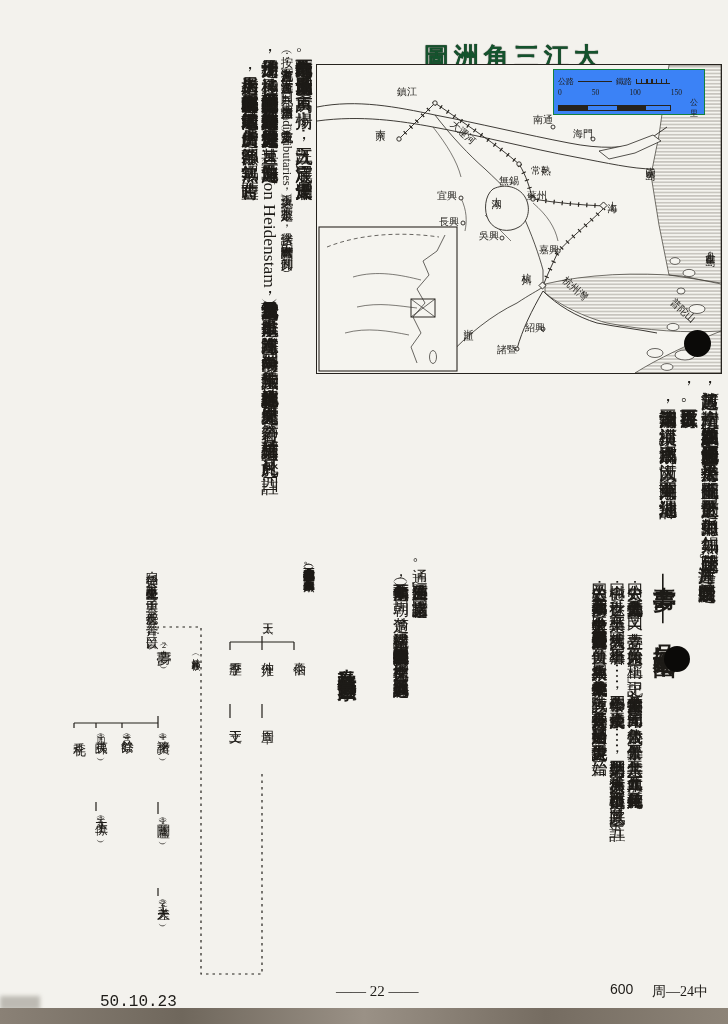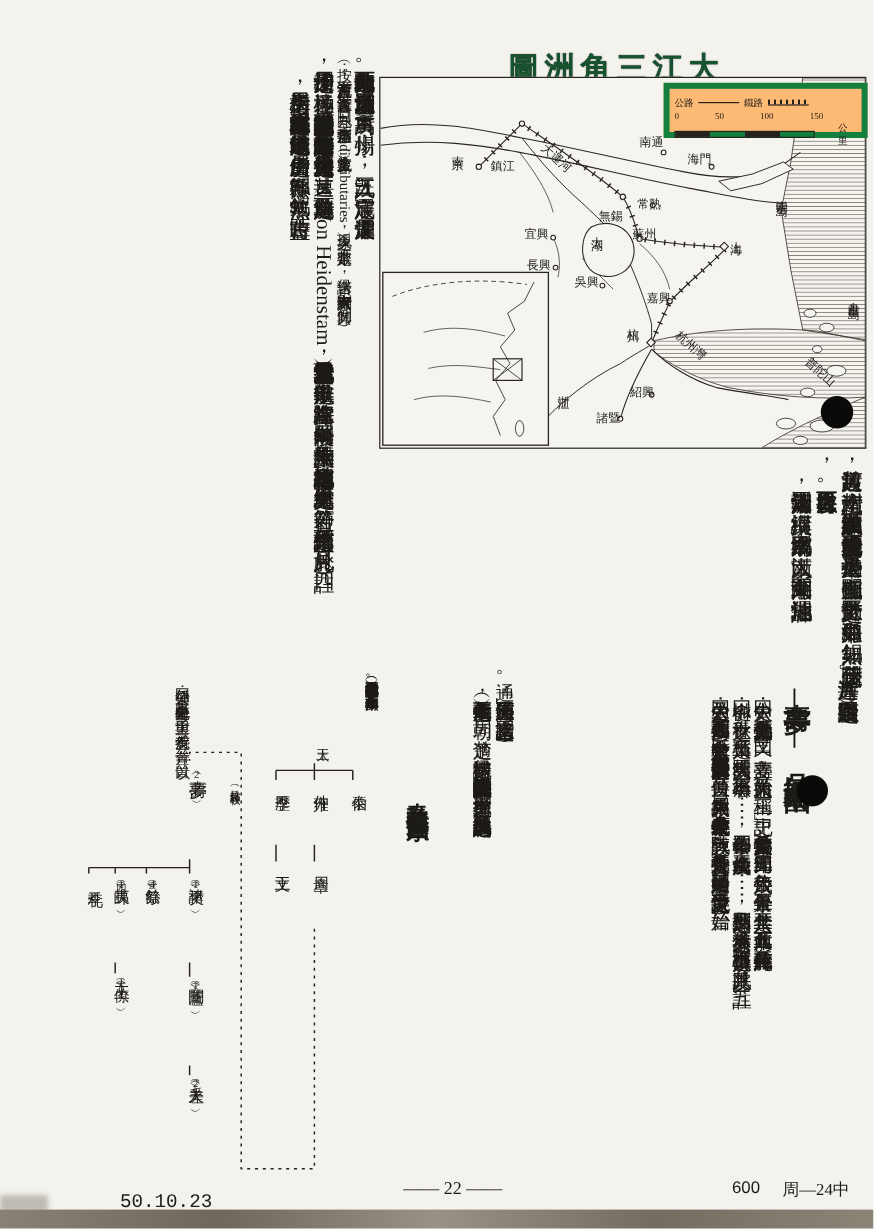--- a/index.html
+++ b/index.html
@@ -10,22 +10,22 @@
   .vtext p{margin:0;padding:0;}
   
   .map-title{left:424px;top:40px;width:260px;height:30px;font-size:25px;font-weight:bold;
              letter-spacing:5px;color:#14532d;text-shadow:0 0 1px #14120e;}
   
   .map{left:316px;top:64px;width:404px;height:308px;border:1.4px solid #26231e;background:#f5f4ef;}
   .map svg{position:absolute;left:0;top:0;}
   .mlabel{position:absolute;font-size:10px;line-height:10px;color:#1d1b17;white-space:nowrap;}
   .mlabel.vert{writing-mode:vertical-rl;text-orientation:upright;letter-spacing:2px;}
   .mlabel.rot{transform:rotate(42deg);transform-origin:left top;}
-  .legend{position:absolute;left:236px;top:4px;width:170px;height:46px;border:5px solid #15803d;
-          background:#fdba74;font-size:8px;padding:3px 4px;box-sizing:border-box;}
+  .legend{position:absolute;left:236px;top:4px;width:152px;height:46px;border:1px solid #15803d;
+          background:#3b82f6;font-size:8px;padding:3px 4px;box-sizing:border-box;}
   .legrow{display:flex;align-items:center;gap:4px;height:16px;}
   .line-road{width:34px;border-top:1.6px solid #26231e;}
   .line-rail{width:34px;height:4px;background:repeating-linear-gradient(90deg,#26231e 0 1.5px,transparent 1.5px 5px);
              border-bottom:1px solid #26231e;}
   .scalebar{width:118px;height:4px;border:1px solid #26231e;
             background:repeating-linear-gradient(90deg,#26231e 0 29px,transparent 29px 58px);}
   .scalenums{display:flex;justify-content:space-between;width:124px;font-size:7.5px;line-height:7px;}
   
   .geo1{left:334px;top:378px;width:386px;height:166px;font-size:18px;line-height:21px;}
   .geo2{left:26px;top:46px;width:288px;height:500px;font-size:17.5px;line-height:20px;}
@@ -152,21 +152,21 @@
             <span>100</span>
             <span>150</span>
           </span>
         <span style="display:flex;align-items:center;gap:19px;">
           <span class="scalebar"></span>
           <span>公里</span>
         </span>
       </div>
     </div>
     <div id="map-labels">
-        <span class="mlabel" style="left: 92px; top: 22px; margin-top: 48px;">鎮江</span>
+        <span class="mlabel" style="left: 80px; top: 22px;">鎮江</span>
         <span class="mlabel vert" style="left: 58px; top: 56px;">南京</span>
         <span class="mlabel rot" style="left: 138px; top: 54px;">大運河</span>
         <span class="mlabel" style="left: 216px; top: 50px;">南通</span>
         <span class="mlabel" style="left: 256px; top: 64px;">海門</span>
         <span class="mlabel vert" style="left: 328px; top: 94px;">崇明島</span>
         <span class="mlabel" style="left: 214px; top: 101px;">常熟</span>
         <span class="mlabel" style="left: 182px; top: 90px; margin-top: 21px;">無錫</span>
         <span class="mlabel" style="left: 210px; top: 126px;">蘇州</span>
         <span class="mlabel vert" style="left: 174px; top: 124px;">太湖</span>
         <span class="mlabel vert" style="left: 290px; top: 128px;">上海</span>

